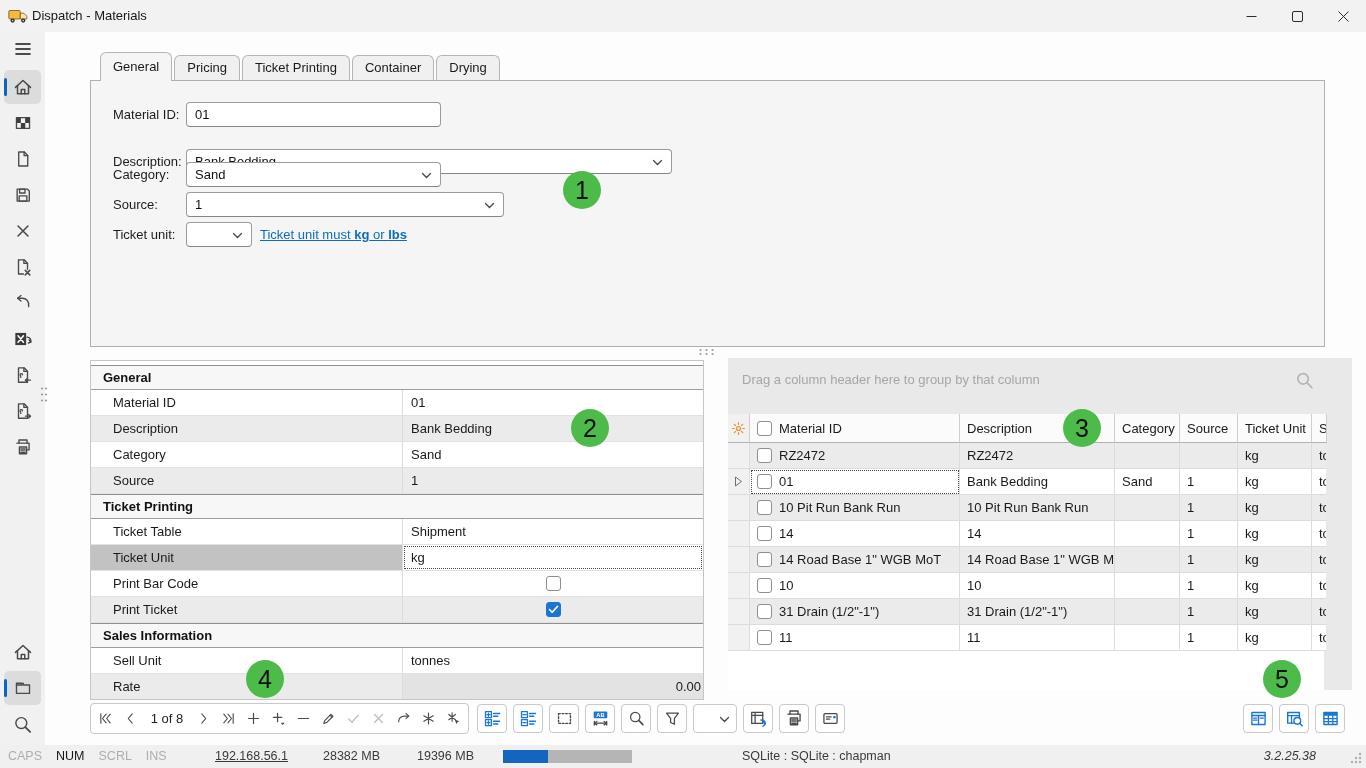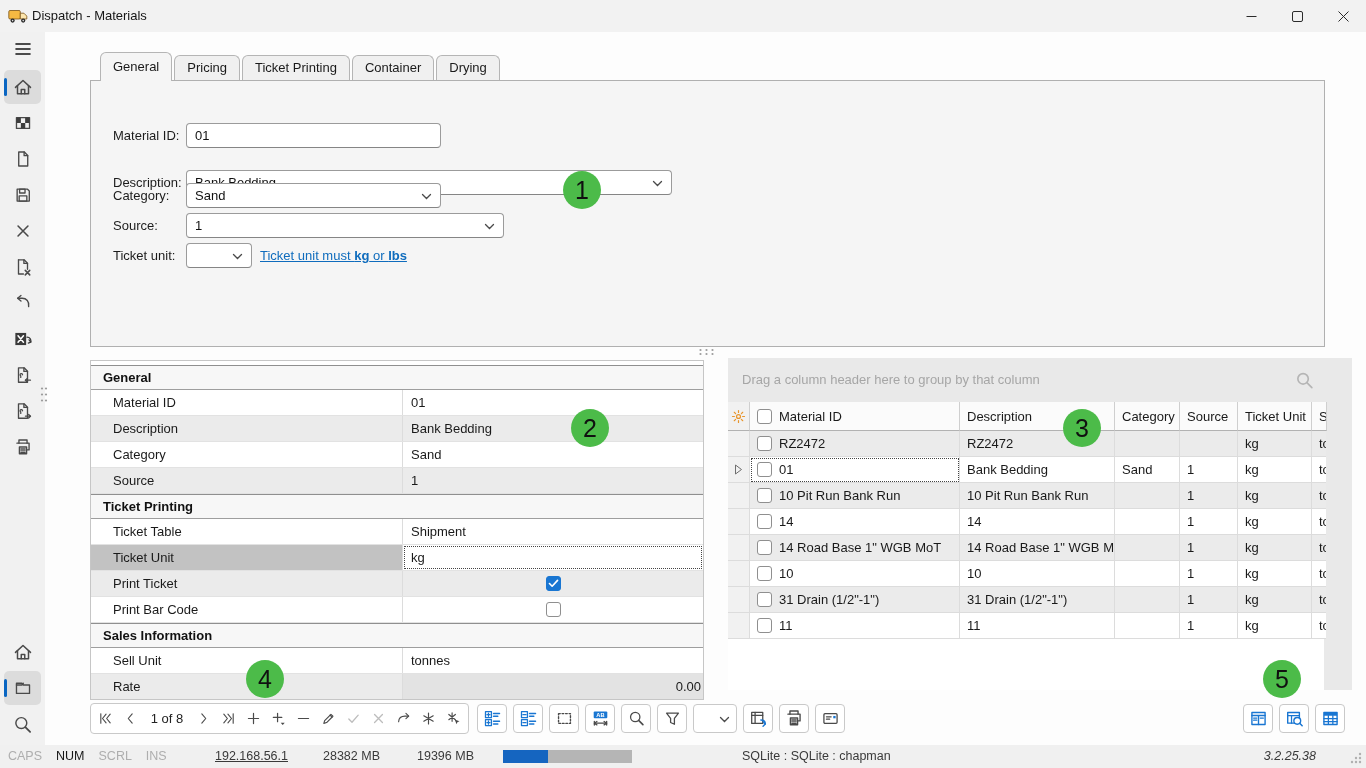--- a/index.html
+++ b/index.html
@@ -21,21 +21,21 @@
   .sb-item .accent { position:absolute; left:0px; top:8px; width:3px; height:18px; background:#0a66c2; border-radius:2px; display:none; }
   .sb-item.selected .accent { display:block; }
   .sb-bottom { position:absolute; bottom:2px; left:0; width:45px; }
   .dots-v { position:absolute; left:40px; top:386px; z-index:5; }
 
   
   .tabstrip { position:absolute; left:100px; top:52px; height:28px; display:flex; align-items:flex-end; z-index:4; }
   .tab { height:25px; line-height:24px; padding:0 12px; background:#f0f0f0; border:1px solid #b5b5b5; border-bottom:none; border-radius:6px 6px 0 0; margin-right:2px; color:#1a1a1a; }
   .tab.selected { height:29px; line-height:27px; margin-bottom:-1px; background:#f5f5f5; z-index:5; }
   .tabpanel { position:absolute; left:90px; top:80px; width:1235px; height:267px; background:#f5f5f5; border:1px solid #b0b0b0; z-index:1; }
-  .f-row { position:absolute; left:22px; height:25px; display:flex; align-items:center;margin-top:21px; }
+  .f-row { position:absolute; left:22px; height:25px; display:flex; align-items:center; }
   .f-label { width:73px; color:#1c1c1c; }
   .f-input, .f-combo { position:relative; height:25px; background:#fff; border:1px solid #9b9b9b; border-bottom-color:#858585; border-radius:4px; font-family:"Liberation Sans",sans-serif; font-size:13px; color:#111; padding:0 8px; line-height:23px; }
   input.f-input { outline:none; }
   .f-combo .chev { position:absolute; right:8px; top:9px; }
   .f-link { margin-left:8px; color:#0f6cbd; text-decoration:underline; cursor:pointer; }
   .f-link b { font-weight:bold; }
 
   
   .dots-h { position:absolute; left:698px; top:348px; z-index:5; }
 
@@ -52,21 +52,21 @@
   .pg-row.sel .pg-value { outline:1px dotted #444; outline-offset:-2px; }
   .pg-value.center { display:flex; align-items:center; justify-content:center; padding:0; }
   .pg-value.disabled { background:#e3e3e3; }
   .pg-value .num { display:block; text-align:right; padding-right:2px; }
 
   .cbx { width:15px; height:15px; border:1px solid #8f8f8f; border-radius:3px; background:#fff; display:inline-flex; align-items:center; justify-content:center; flex:none; }
   .cbx.on { background:#1976d2; border-color:#1976d2; }
 
   
   .gridpanel { position:absolute; left:728px; top:358px; width:624px; height:332px; background:#e9e9e9; overflow:hidden; z-index:1; }
-  .group-hint { height:44px; line-height:44px; padding-left:14px; color:#a6a6a6; }
+  .group-hint { height:56px; line-height:44px; padding-left:14px; color:#a6a6a6; }
   .gp-search { position:absolute; top:13px; right:38px; }
   .gridbody { width:596px; background:#fff; }
   .grow { display:flex; height:26px; background:#fff; }
   .grow.head { height:29px; }
   .gcell { border-right:1px solid #dcdcdc; border-bottom:1px solid #dcdcdc; padding:0 7px; line-height:25px; white-space:nowrap; overflow:hidden; display:flex; align-items:center; gap:7px; background:#fff; }
   .grow.head .gcell { background:#fbfbfb; border-right:1px solid #cfcfcf; border-bottom:1px solid #b2b2b2; }
   .grow.alt .gcell { background:#ebebeb; }
   .gcell.ind { width:22px; min-width:22px; background:#f1f1f1 !important; padding:0; justify-content:center; }
   .gcell.last { border-right:none; }
   .gcell.focus { outline:1px dotted #444; outline-offset:-2px; }
@@ -380,34 +380,34 @@
       </div>
       <div class="pg-header">Ticket Printing</div>
       <div class="pg-row">
         <div class="pg-label">Ticket Table</div>
         <div class="pg-value"><span>Shipment</span></div>
       </div>
       <div class="pg-row sel">
         <div class="pg-label">Ticket Unit</div>
         <div class="pg-value"><span>kg</span></div>
       </div>
+      <div class="pg-row">
+        <div class="pg-label">Print Bar Code</div>
+        <div class="pg-value center">
+          <span class="cbx"></span>
+        </div>
+      </div>
       <div class="pg-row alt">
         <div class="pg-label">Print Ticket</div>
         <div class="pg-value center">
           <span class="cbx on">
             <svg width="11" height="9" viewBox="0 0 12 10" fill="none" stroke="#fff" stroke-width="1.8" stroke-linecap="round" stroke-linejoin="round">
               <path d="M1.5 5 4.5 8 10.5 1.5"></path>
             </svg>
           </span>
-        </div>
-      </div>
-      <div class="pg-row">
-        <div class="pg-label">Print Bar Code</div>
-        <div class="pg-value center">
-          <span class="cbx"></span>
         </div>
       </div>
       <div class="pg-header">Sales Information</div>
       <div class="pg-row">
         <div class="pg-label">Sell Unit</div>
         <div class="pg-value"><span>tonnes</span></div>
       </div>
       <div class="pg-row alt">
         <div class="pg-label">Rate</div>
         <div class="pg-value disabled">

